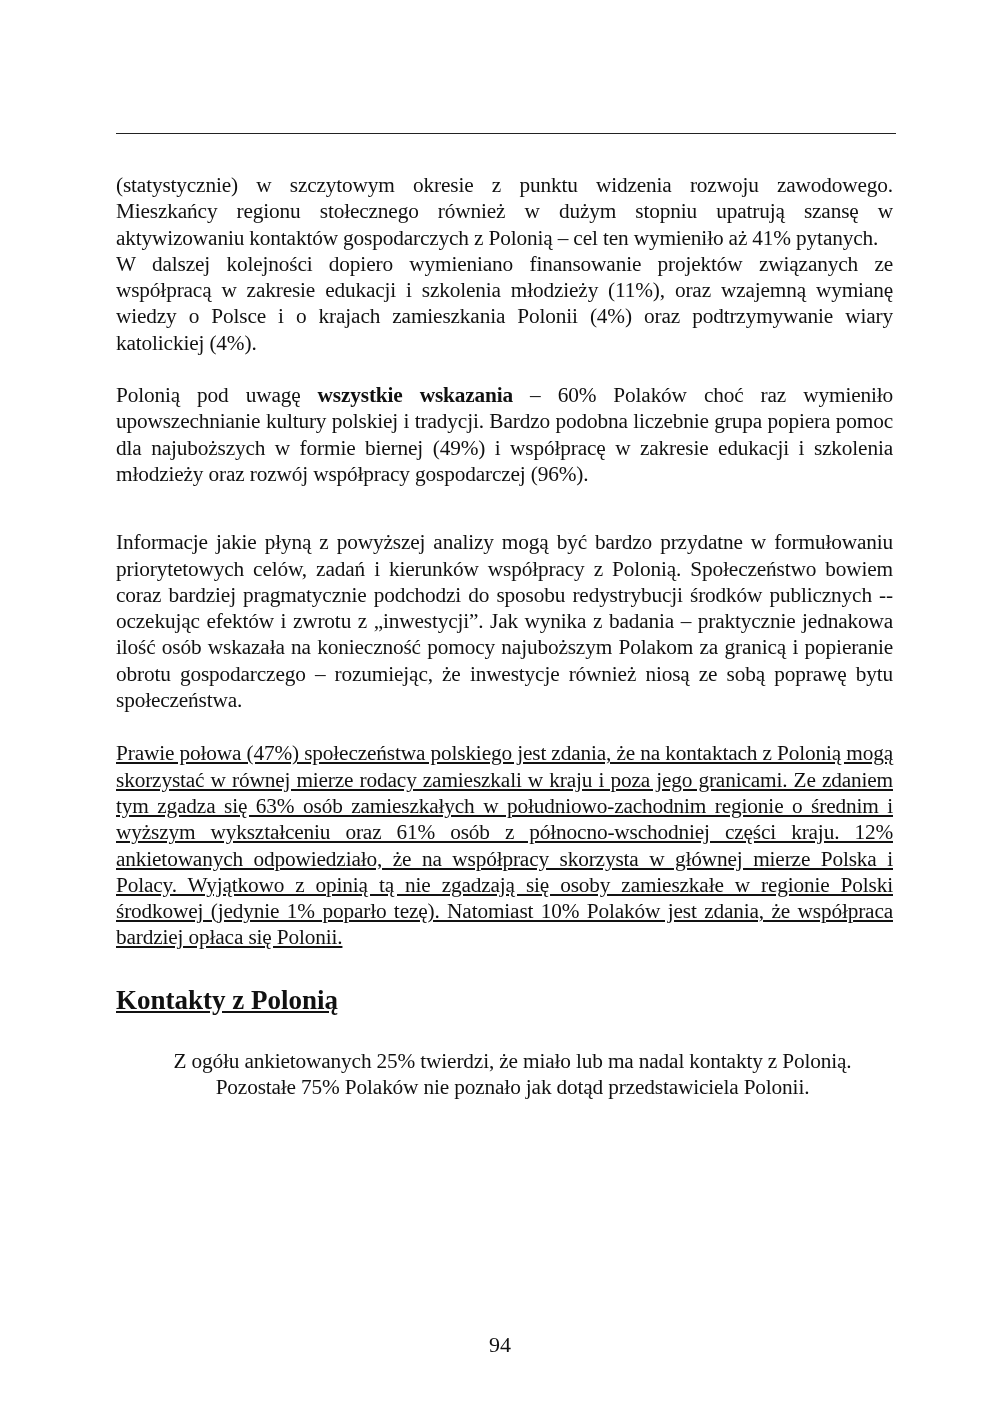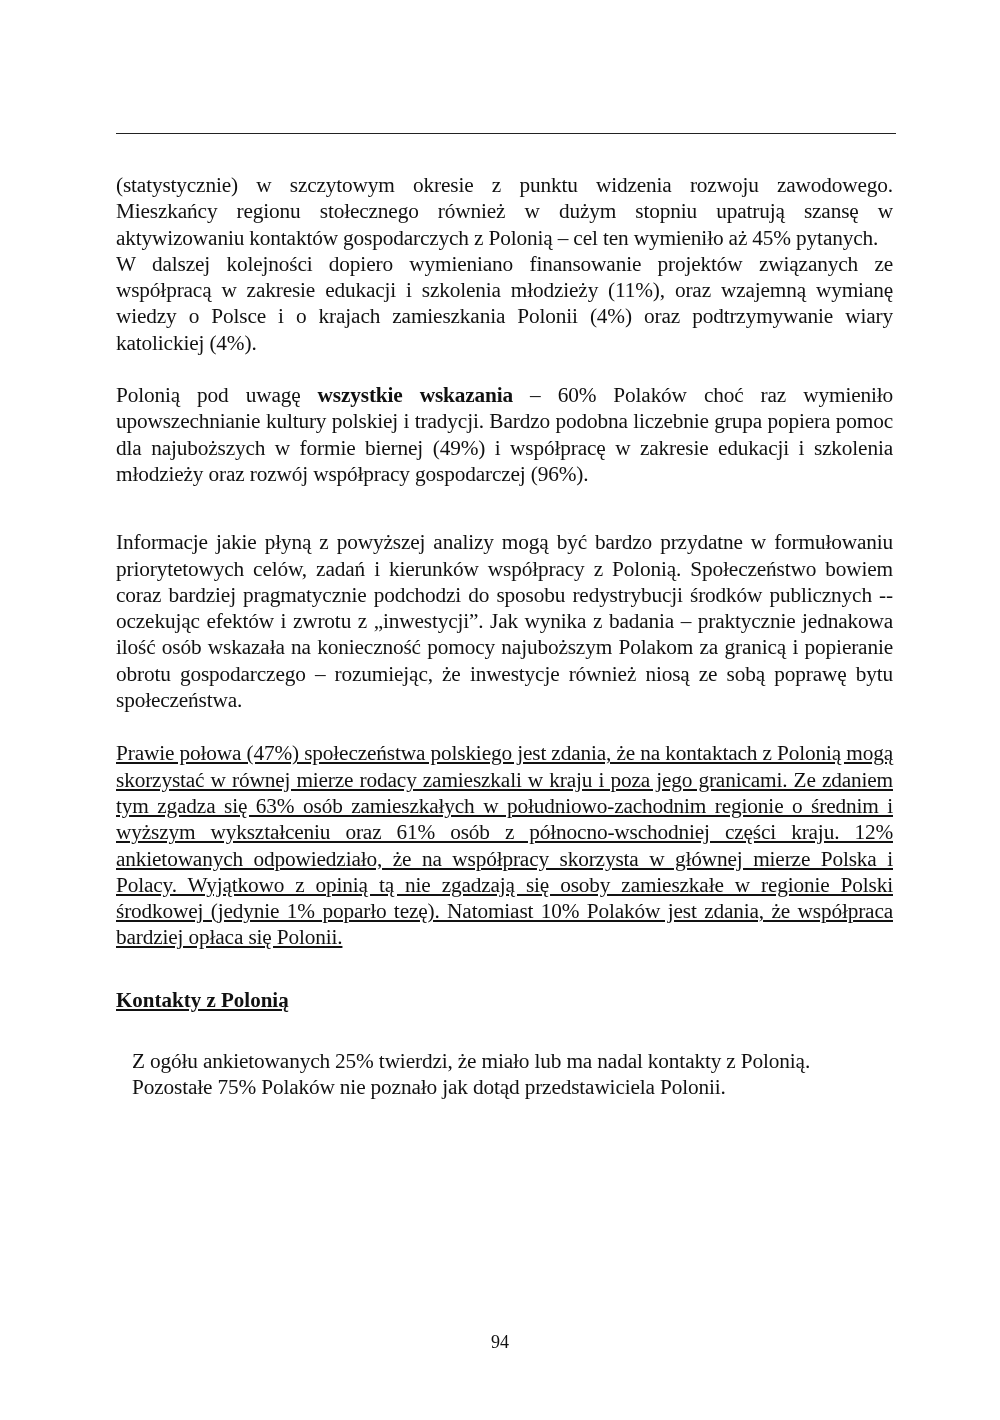--- a/index.html
+++ b/index.html
@@ -22,39 +22,39 @@
       text-align: justify;
       letter-spacing: -0.15px;
     }
     .p1 { }
     .p2 { }
     .p3 { margin-top: 26px; }
     .p4 { margin-top: 42px; }
     .p5 { margin-top: 27px; text-decoration: underline; }
     .heading {
       margin: 36px 0 0 0;
-      font-size: 21px;
+      font-size: 27px;
       font-weight: bold;
       text-decoration: underline;
       line-height: 26px;
     }
-    .p6 { margin-top: 35px; text-align: left; margin-left: 16px; }
+    .p6 { margin-top: 35px; text-align: center; margin-left: 16px; }
     .page-number {
       position: absolute; top: 1332px; left: 0; width: 1000px; text-align: center;
-      font-size: 18px;
+      font-size: 22px;
     }
     b { font-weight: bold; }
   </style>
 </head>
 <body>
 
 <div class="rule"></div>
 
 <div class="content">
-  <p class="para p1">(statystycznie) w szczytowym okresie z punktu widzenia rozwoju zawodowego. Mieszkańcy regionu stołecznego również w dużym stopniu upatrują szansę w aktywizowaniu kontaktów gospodarczych z Polonią – cel ten wymieniło aż 45% pytanych.</p>
+  <p class="para p1">(statystycznie) w szczytowym okresie z punktu widzenia rozwoju zawodowego. Mieszkańcy regionu stołecznego również w dużym stopniu upatrują szansę w aktywizowaniu kontaktów gospodarczych z Polonią – cel ten wymieniło aż 41% pytanych.</p>
   <p class="para p2">W dalszej kolejności dopiero wymieniano finansowanie projektów związanych ze współpracą w zakresie edukacji i szkolenia młodzieży (11%), oraz wzajemną wymianę wiedzy o Polsce i o krajach zamieszkania Polonii (4%) oraz podtrzymywanie wiary katolickiej (4%).</p>
   <p class="para p3"><span>Polonią pod uwagę </span><b>wszystkie wskazania</b><span> – 60% Polaków choć raz wymieniło upowszechnianie kultury polskiej i tradycji. Bardzo podobna liczebnie grupa popiera pomoc dla najuboższych w formie biernej (49%) i współpracę w zakresie edukacji i szkolenia młodzieży oraz rozwój współpracy gospodarczej (96%).</span></p>
   <p class="para p4">Informacje jakie płyną z powyższej analizy mogą być bardzo przydatne w formułowaniu priorytetowych celów, zadań i kierunków współpracy z Polonią. Społeczeństwo bowiem coraz bardziej pragmatycznie podchodzi do sposobu redystrybucji środków publicznych -- oczekując efektów i zwrotu z „inwestycji”. Jak wynika z badania – praktycznie jednakowa ilość osób wskazała na konieczność pomocy najuboższym Polakom za granicą i popieranie obrotu gospodarczego – rozumiejąc, że inwestycje również niosą ze sobą poprawę bytu społeczeństwa.</p>
   <p class="para p5">Prawie połowa (47%) społeczeństwa polskiego jest zdania, że na kontaktach z Polonią mogą skorzystać w równej mierze rodacy zamieszkali w kraju i poza jego granicami. Ze zdaniem tym zgadza się 63% osób zamieszkałych w południowo-zachodnim regionie o średnim i wyższym wykształceniu oraz 61% osób z północno-wschodniej części kraju. 12% ankietowanych odpowiedziało, że na współpracy skorzysta w głównej mierze Polska i Polacy. Wyjątkowo z opinią tą nie zgadzają się osoby zamieszkałe w regionie Polski środkowej (jedynie 1% poparło tezę). Natomiast 10% Polaków jest zdania, że współpraca bardziej opłaca się Polonii.</p>
   <h2 class="heading">Kontakty z Polonią</h2>
   <p class="para p6">Z ogółu ankietowanych 25% twierdzi, że miało lub ma nadal kontakty z Polonią. Pozostałe 75% Polaków nie poznało jak dotąd przedstawiciela Polonii.</p>
 </div>
 
 <div class="page-number">94</div>
 

